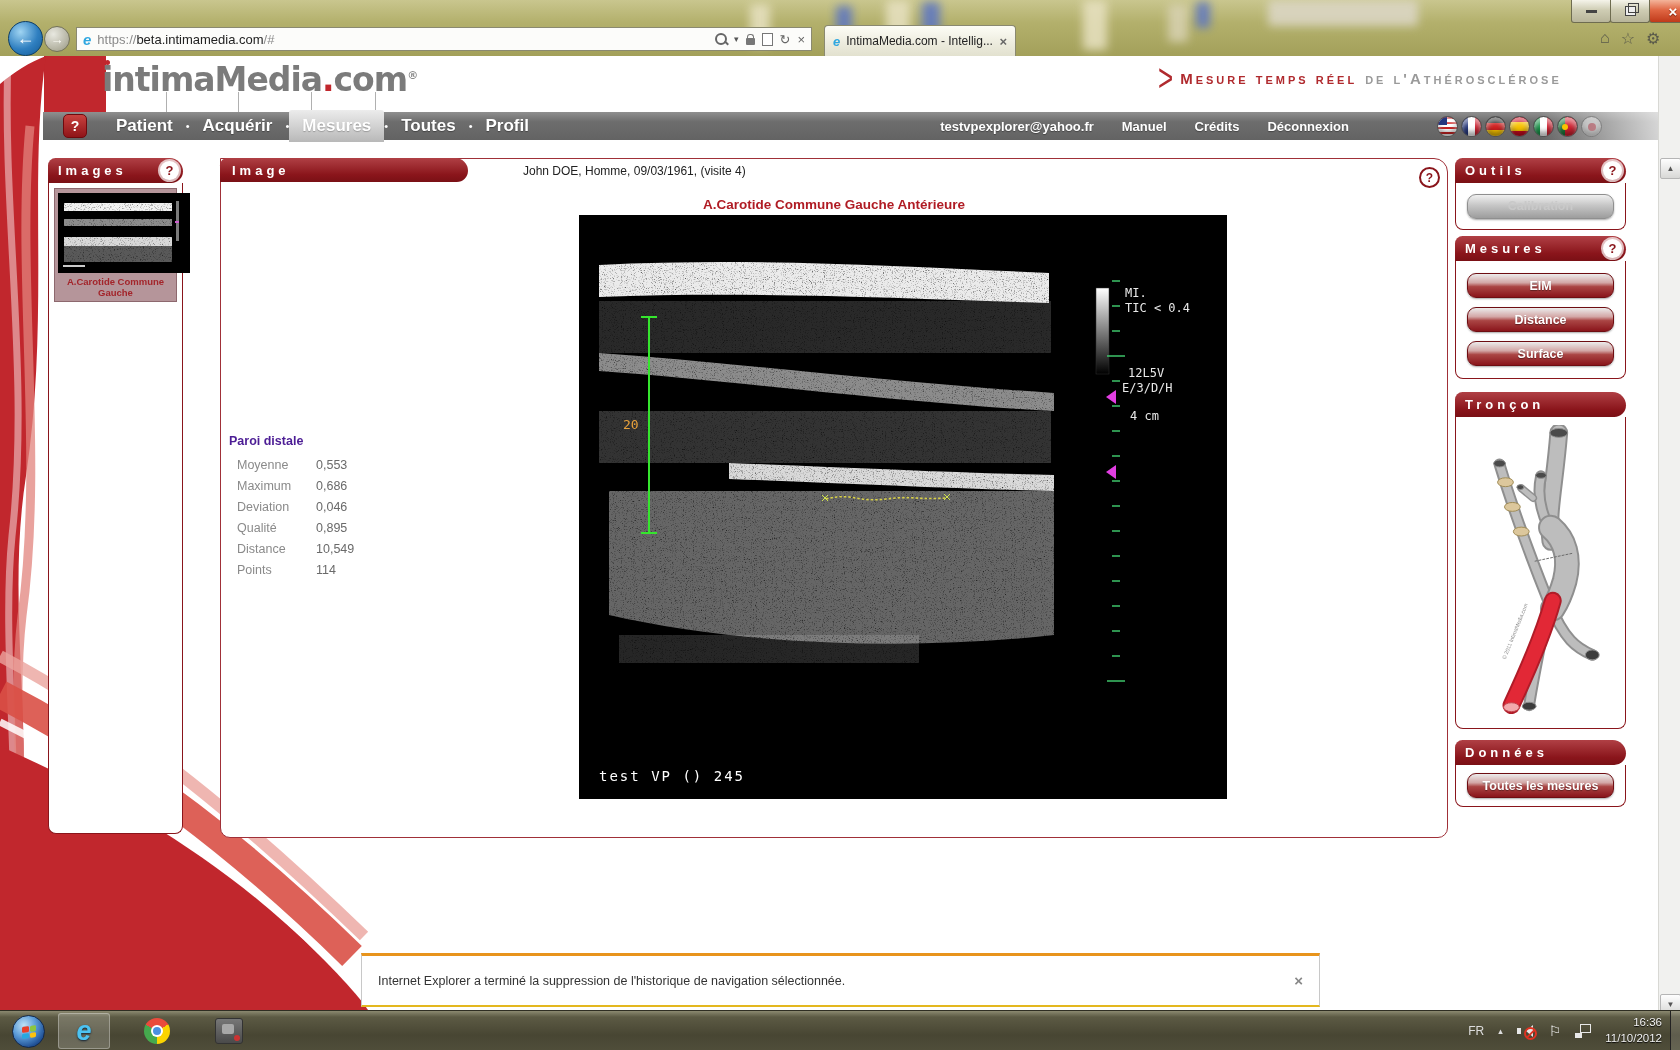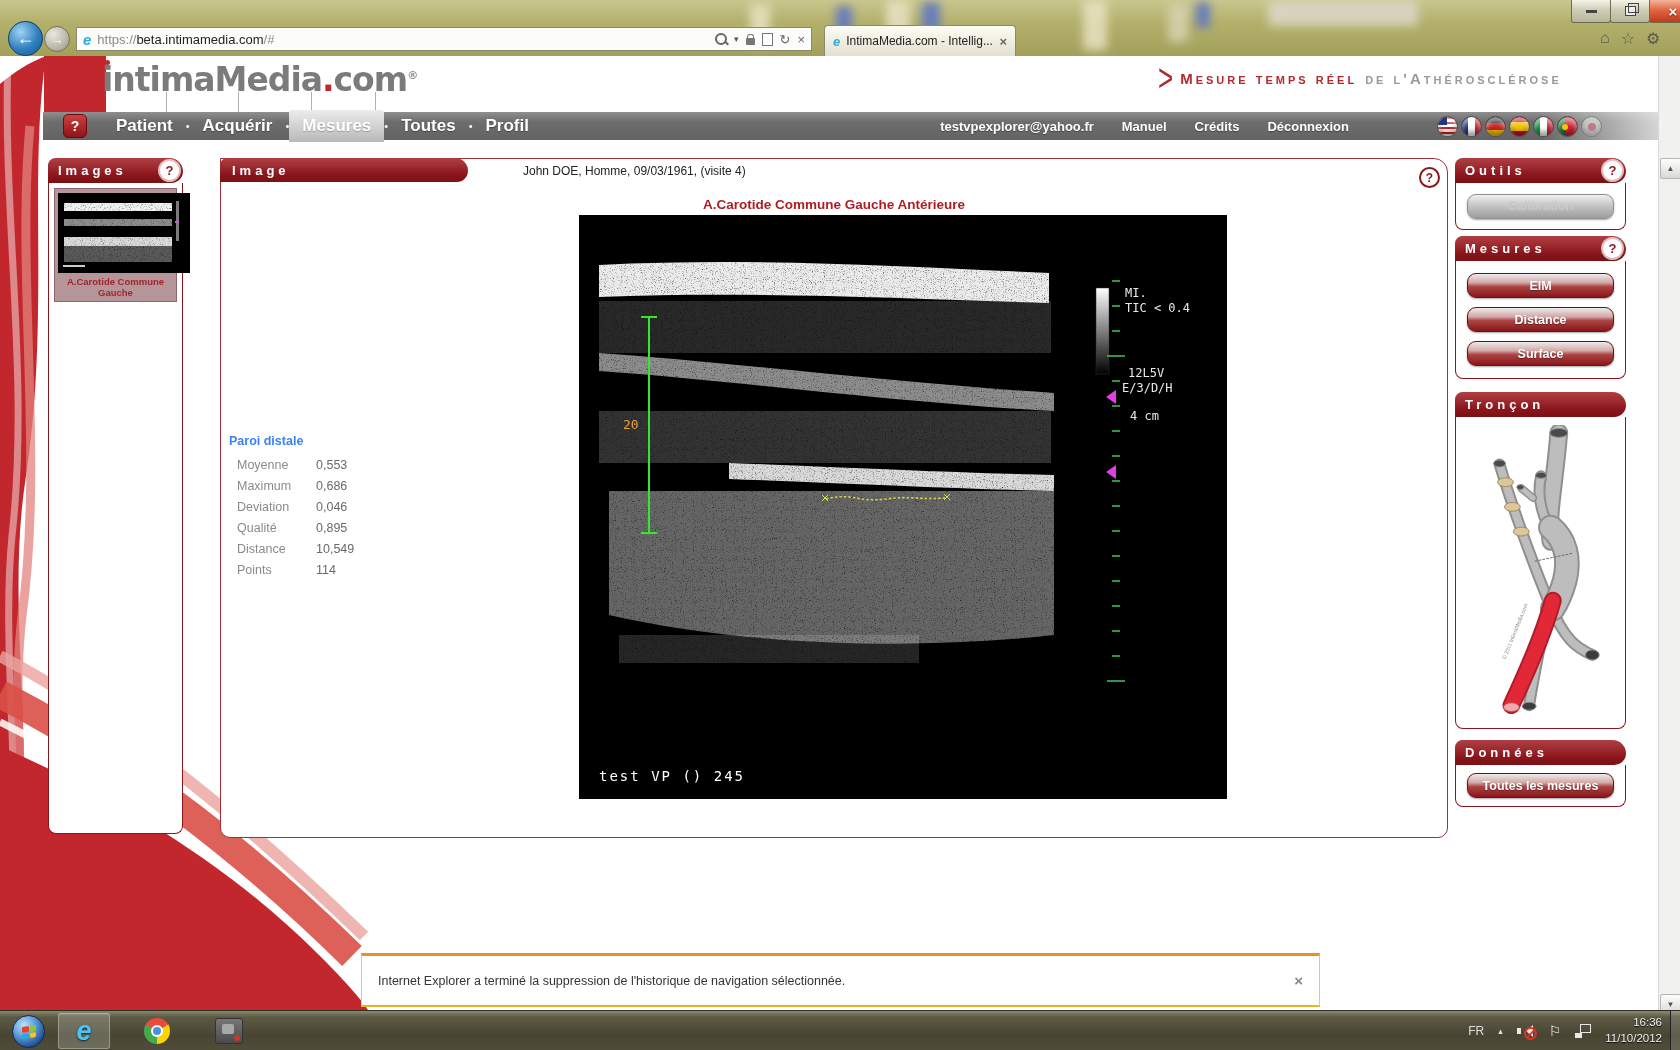--- a/index.html
+++ b/index.html
@@ -112,21 +112,21 @@
     background:linear-gradient(180deg,#b04045,#8a151b 70%,#7a1015);
     border-radius:9px 16px 14px 0;color:#fff;font-weight:bold;font-size:13px;letter-spacing:4px;
     display:flex;align-items:center;padding-left:12px;box-sizing:border-box;}
   .patient-info{position:absolute;left:302px;top:5px;font-size:12px;color:#222;}
   .help-circ{position:absolute;left:1198px;top:8px;width:17px;height:17px;border-radius:50%;
     border:2px solid #8a151b;color:#8a151b;font-weight:bold;font-size:12px;
     display:flex;align-items:center;justify-content:center;background:#fff;}
   .exam-title{position:absolute;left:0;right:0;top:38px;text-align:center;
     color:#b01c24;font-weight:bold;font-size:13.5px;}
   .stats{position:absolute;left:8px;top:275px;width:170px;font-size:12.5px;}
-  .stats-title{color:#3b82f6;font-weight:bold;margin-bottom:10px;}
+  .stats-title{color:#4c1d95;font-weight:bold;margin-bottom:10px;}
   .stat-row{display:flex;height:21px;color:#8a8a8a;}
   .stat-label{width:79px;padding-left:8px;}
   .stat-value{color:#6a6a6a;}
   .us-box{position:absolute;left:358px;top:56px;width:648px;height:584px;background:#000;}
 
   .side-panel{position:absolute;left:1455px;width:171px;}
   .sp-body{background:#fff;border:1px solid #8a151b;border-top:none;border-radius:0 0 8px 8px;
     display:flex;flex-direction:column;align-items:center;box-sizing:border-box;}
   .btn{width:145px;height:23px;border-radius:9px;border:1px solid #6e0d12;
     color:#fff;font-weight:bold;font-size:12.5px;display:flex;align-items:center;justify-content:center;

